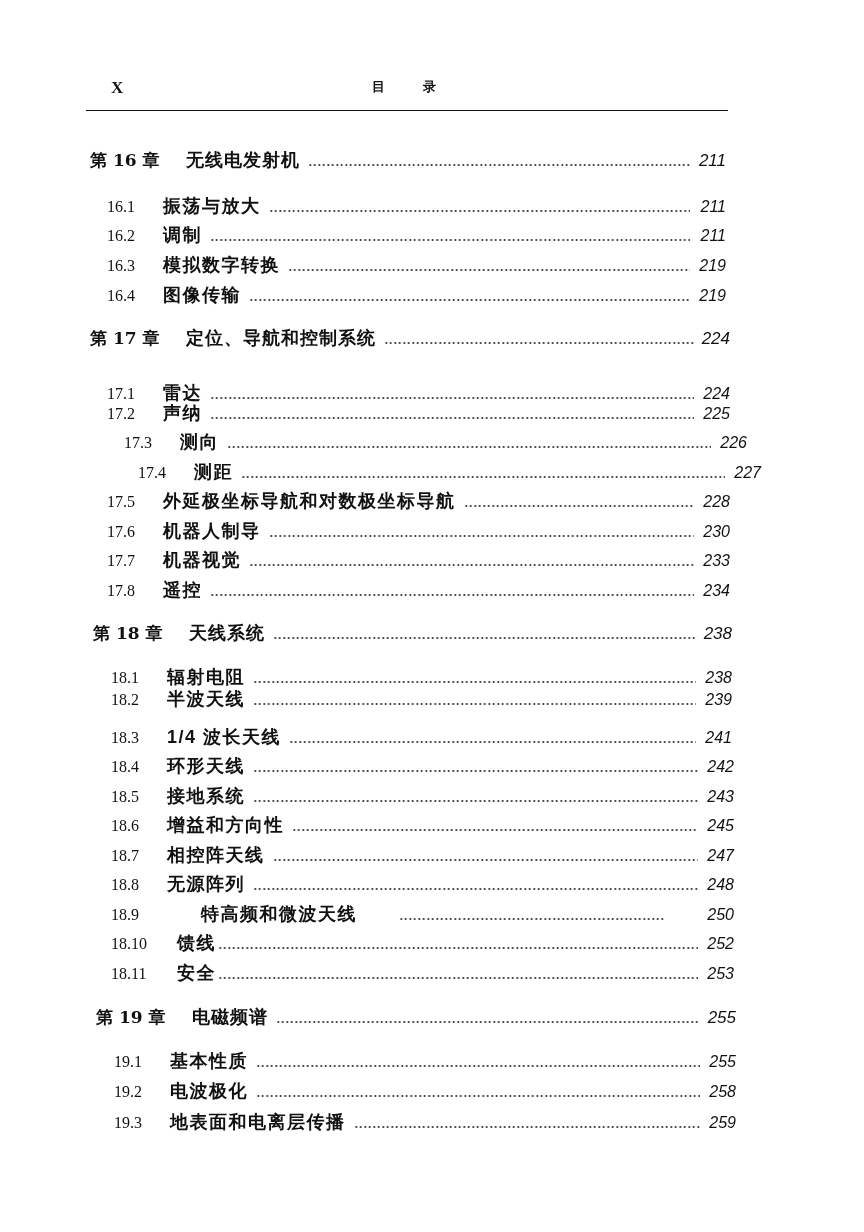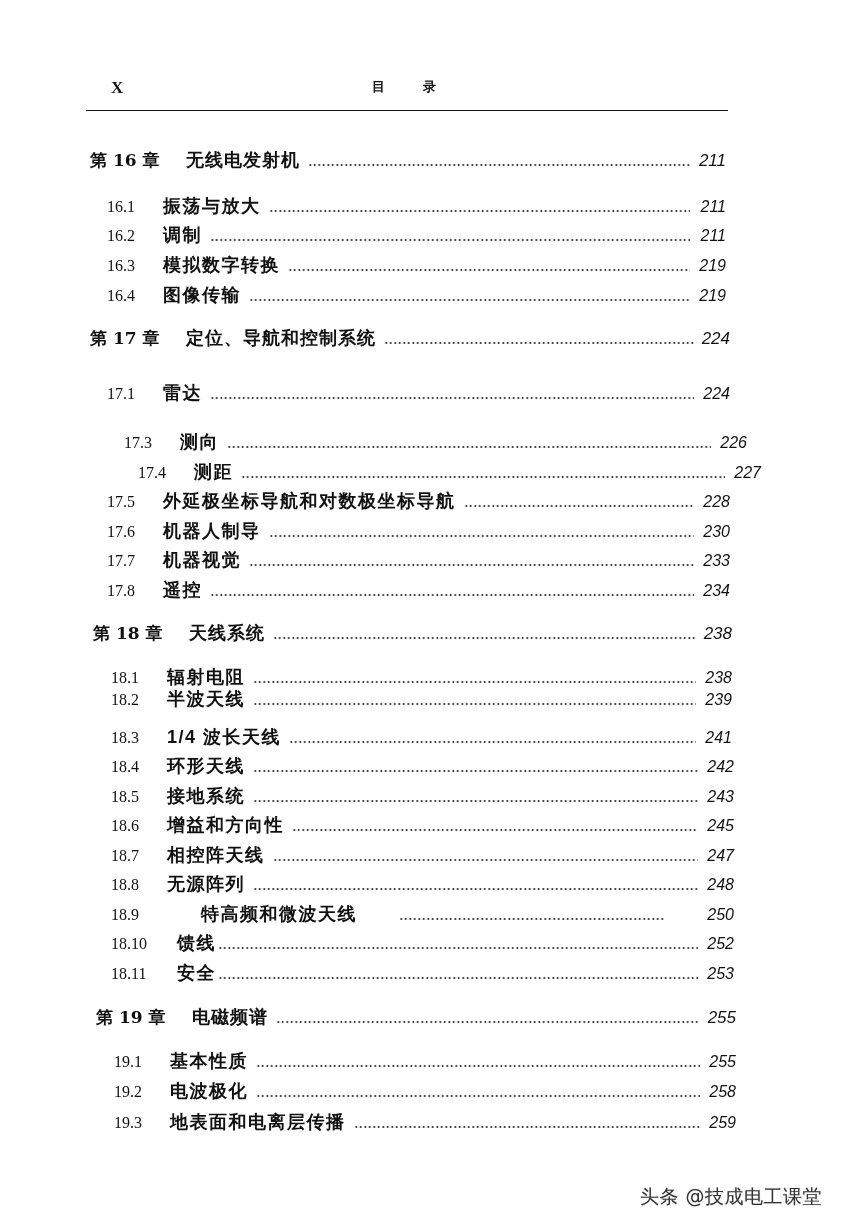--- a/index.html
+++ b/index.html
@@ -177,20 +177,26 @@
     <span class="label">定位、导航和控制系统</span>
     <span class="leader"></span>
     <span class="pg">224</span>
   </div>
   <div class="toc-row section" style="left:107px; top:371px; width:623px;margin-top:10px;">
     <span class="num">17.1</span>
     <span class="label">雷达</span>
     <span class="leader"></span>
     <span class="pg">224</span>
   </div>
+  <div class="toc-row section" style="left:107px; top:401px; width:623px;">
+    <span class="num">17.2</span>
+    <span class="label">声纳</span>
+    <span class="leader"></span>
+    <span class="pg">225</span>
+  </div>
   <div class="toc-row section" style="left:124px; top:430px; width:623px;">
     <span class="num">17.3</span>
     <span class="label">测向</span>
     <span class="leader"></span>
     <span class="pg">226</span>
   </div>
   <div class="toc-row section" style="left:107px; top:460px; width:623px;margin-left:31px;">
     <span class="num">17.4</span>
     <span class="label">测距</span>
     <span class="leader"></span>
@@ -312,14 +318,13 @@
     <span class="leader"></span>
     <span class="pg">258</span>
   </div>
   <div class="toc-row section" style="left:114px; top:1110px; width:622px;">
     <span class="num">19.3</span>
     <span class="label">地表面和电离层传播</span>
     <span class="leader"></span>
     <span class="pg">259</span>
   </div>
 
-  <div class="watermark">头条 @技成电工课堂</div>
 </div>
 
 </body></html>

